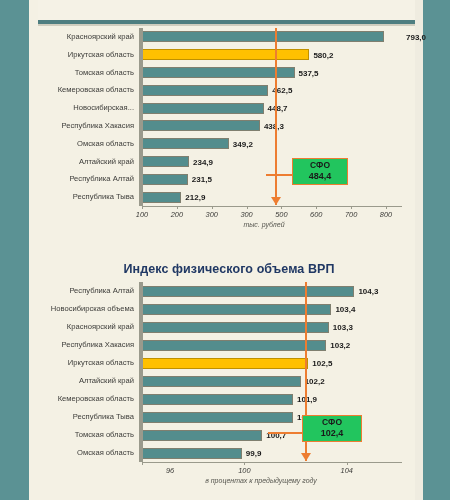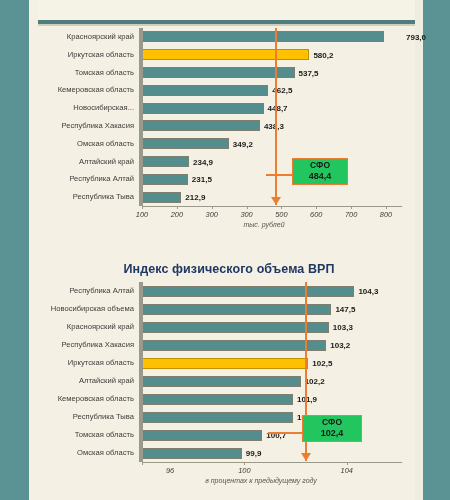--- a/index.html
+++ b/index.html
@@ -167,21 +167,21 @@
 
   <div class="chart" id="chart1" style="left:38px;top:262px;width:382px;height:232px;">
     <div class="chart-title">Индекс физического объема ВРП</div>
     <div class="plot" id="plot1" style="position: relative; margin-top: 6px; height: 202px; width: 382px;">
         <div class="cat" style="position: absolute; left: 0px; width: 100px; top: 3px; height: 12px; line-height: 12px;">Республика Алтай</div>
         <div class="bar teal" style="left: 104px; top: 3.5px; width: 212.409px; height: 11px; transform: none;"></div>
         <div class="val" style="left: 320.409px; top: 9px;">104,3</div>
         <div class="tick" style="left: 101px; top: 0px; height: 18px; width: 3px; background: rgb(154, 154, 140);"></div>
         <div class="cat" style="position: absolute; left: 0px; width: 100px; top: 21px; height: 12px; line-height: 12px;">Новосибирская объема</div>
         <div class="bar teal" style="left: 104px; top: 21.5px; width: 189.376px; height: 11px; transform: none;"></div>
-        <div class="val" style="left: 297.376px; top: 27px;">147,5</div>
+        <div class="val" style="left: 297.376px; top: 27px;">103,4</div>
         <div class="tick" style="left: 101px; top: 18px; height: 18px; width: 3px; background: rgb(154, 154, 140);"></div>
         <div class="cat" style="position: absolute; left: 0px; width: 100px; top: 39px; height: 12px; line-height: 12px;">Красноярский край</div>
         <div class="bar teal" style="left: 104px; top: 39.5px; width: 186.817px; height: 11px; transform: none;"></div>
         <div class="val" style="left: 294.817px; top: 45px;">103,3</div>
         <div class="tick" style="left: 101px; top: 36px; height: 18px; width: 3px; background: rgb(154, 154, 140);"></div>
         <div class="cat" style="position: absolute; left: 0px; width: 100px; top: 57px; height: 12px; line-height: 12px;">Республика Хакасия</div>
         <div class="bar teal" style="left: 104px; top: 57.5px; width: 184.258px; height: 11px; transform: none;"></div>
         <div class="val" style="left: 292.258px; top: 63px;">103,2</div>
         <div class="tick" style="left: 101px; top: 54px; height: 18px; width: 3px; background: rgb(154, 154, 140);"></div>
         <div class="cat" style="position: absolute; left: 0px; width: 100px; top: 75px; height: 12px; line-height: 12px;">Иркутская область</div>

